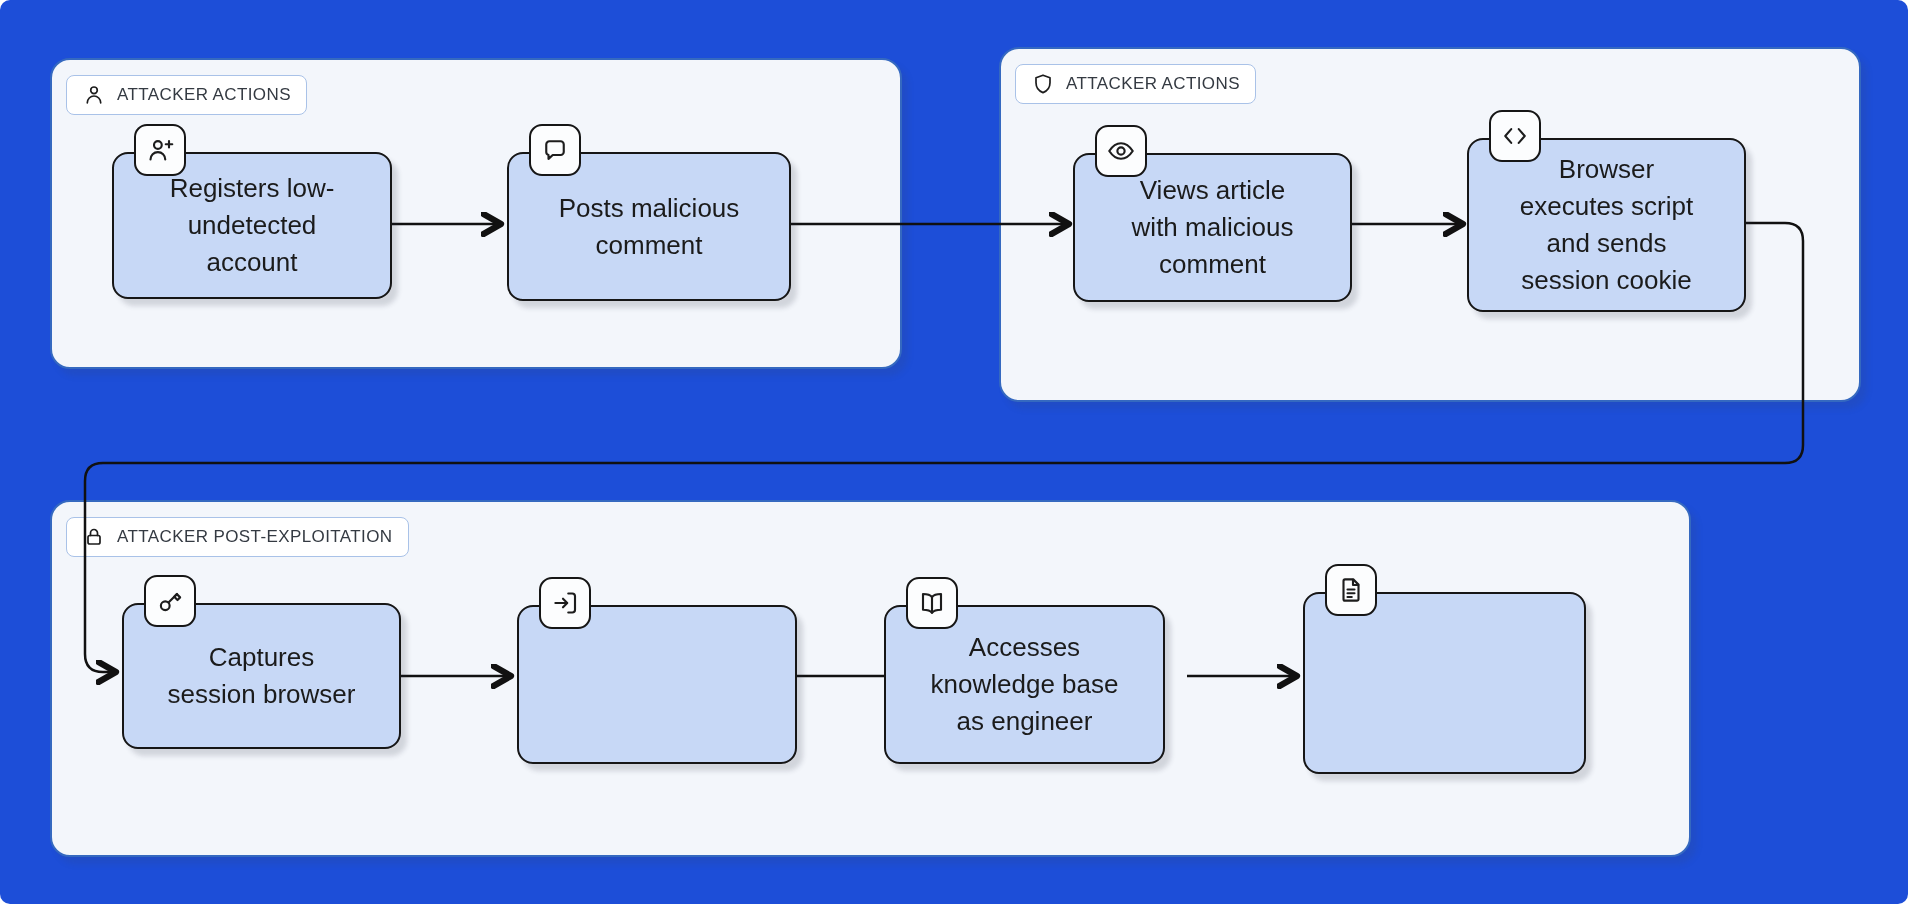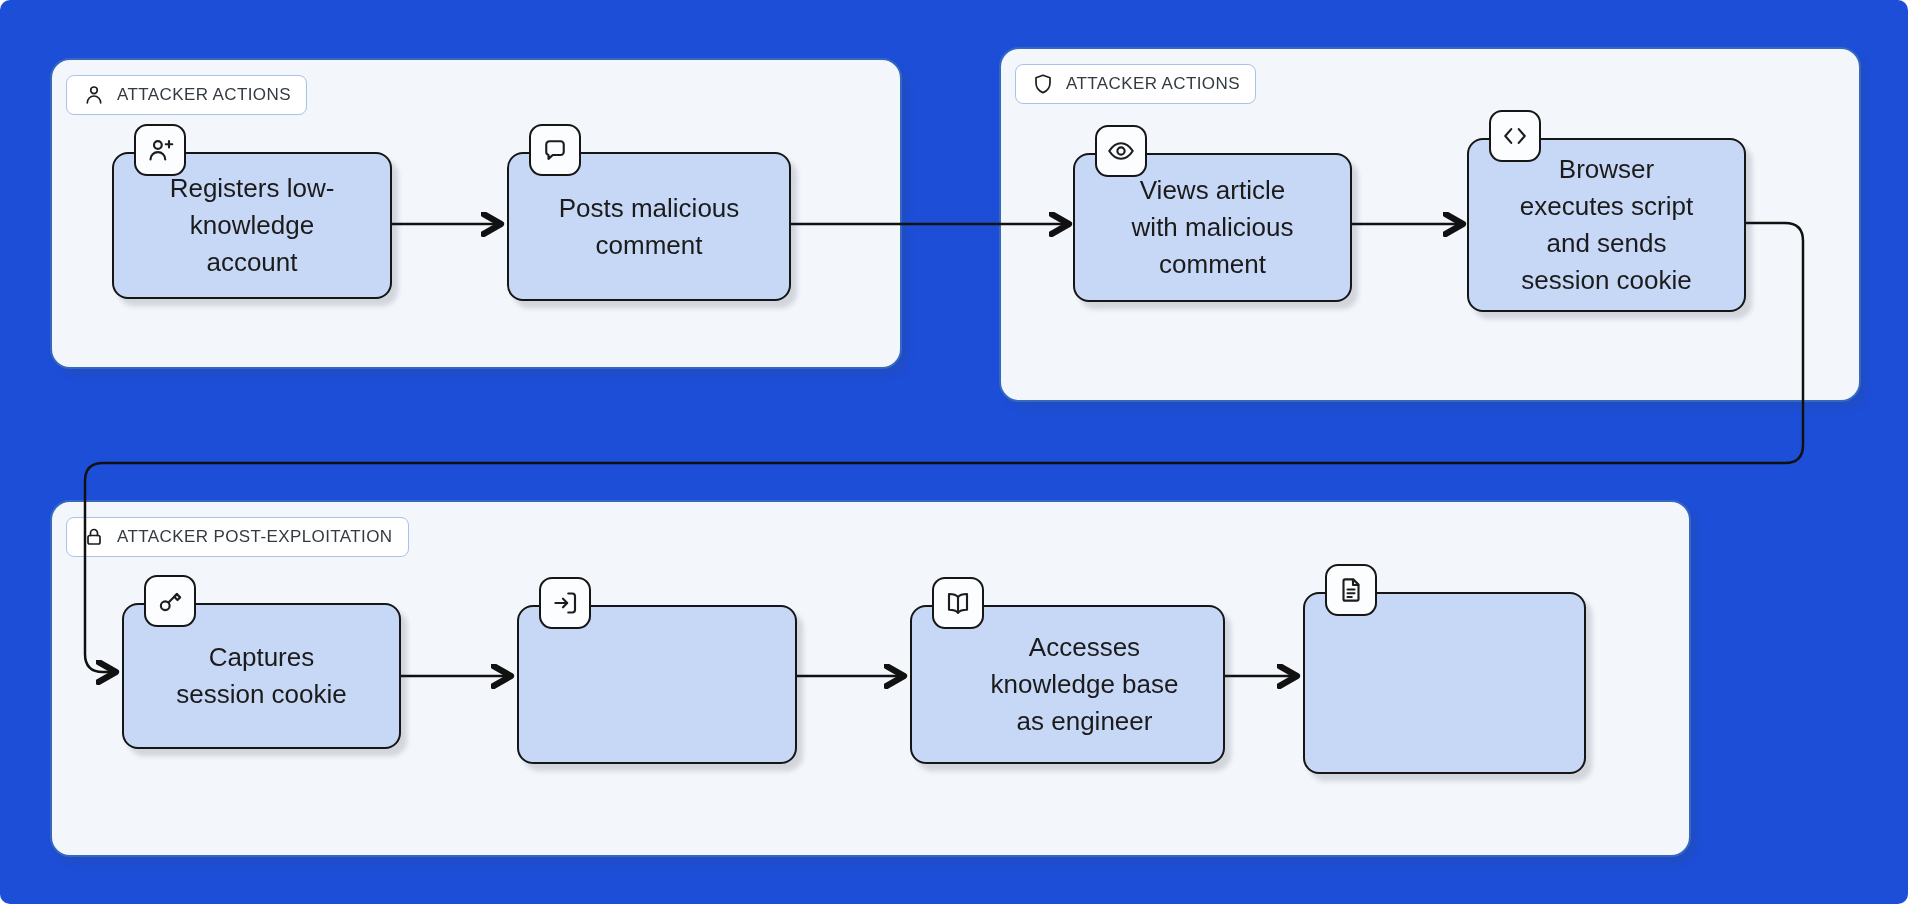--- a/index.html
+++ b/index.html
@@ -151,21 +151,21 @@
 
   <div class="node" style="left:112px; top:152px; width:276px; height:143px;">
     <div class="icon-badge">
       <svg viewBox="0 0 24 24">
         <circle class="icon-stroke" cx="10.3" cy="8" r="3.1"></circle>
         <path class="icon-stroke" d="M4.4 19.6 C4.4 16.3 7 13.7 10.3 13.7 S16.2 16.3 16.2 19.6"></path>
         <path class="icon-stroke" d="M16.6 7.4 h5.2 M19.2 4.8 v5.2"></path>
       </svg>
     </div>
     <div class="node-label">Registers low-
-knowledge
+undetected
 account</div>
   </div>
 
   <div class="node" style="left:507px; top:152px; width:280px; height:145px;">
     <div class="icon-badge">
       <svg viewBox="0 0 24 24">
         <path class="icon-stroke" d="M7.5 5 h9 A2.5 2.5 0 0 1 19 7.5 v6 a2.5 2.5 0 0 1 -2.5 2.5 H10.2 l-3.4 3.1 V16 A2.5 2.5 0 0 1 5 13.5 v-6 A2.5 2.5 0 0 1 7.5 5 Z"></path>
       </svg>
     </div>
     <div class="node-label">Posts malicious
@@ -199,34 +199,34 @@
 
   <div class="node" style="left:122px; top:603px; width:275px; height:142px;">
     <div class="icon-badge">
       <svg viewBox="0 0 24 24">
         <circle class="icon-stroke" cx="8.2" cy="15.8" r="3.5"></circle>
         <path class="icon-stroke" d="M10.8 13.2 L17.6 6.4"></path>
         <path class="icon-stroke" d="M15.4 8.6 l2.6 2.6 2.1 -2.1 -2.6 -2.6 Z"></path>
       </svg>
     </div>
     <div class="node-label">Captures
-session cookie</div>
+session browser</div>
   </div>
 
   <div class="node" style="left:517px; top:605px; width:276px; height:155px;">
     <div class="icon-badge">
       <svg viewBox="0 0 24 24">
         <path class="icon-stroke" d="M4.3 12 H13.6"></path>
         <path class="icon-stroke" d="M10.4 8.6 L13.8 12 L10.4 15.4"></path>
         <path class="icon-stroke" d="M14.6 4.4 h3.2 A2.2 2.2 0 0 1 20 6.6 v10.8 a2.2 2.2 0 0 1 -2.2 2.2 h-3.2"></path>
       </svg>
     </div>
   </div>
 
-  <div class="node" style="left:910px; top:605px; width:277px; height:155px;padding-left:34px;">
+  <div class="node" style="left:884px; top:605px; width:277px; height:155px;">
     <div class="icon-badge">
       <svg viewBox="0 0 24 24">
         <path class="icon-stroke" d="M12 7.2 C10.9 5.7 8.6 4.8 4.8 4.8 V17.4 C8.6 17.4 10.9 18.3 12 19.8 C13.1 18.3 15.4 17.4 19.2 17.4 V4.8 C15.4 4.8 13.1 5.7 12 7.2 Z"></path>
         <path class="icon-stroke" d="M12 7.2 V19.8"></path>
       </svg>
     </div>
     <div class="node-label">Accesses
 knowledge base
 as engineer</div>
   </div>

